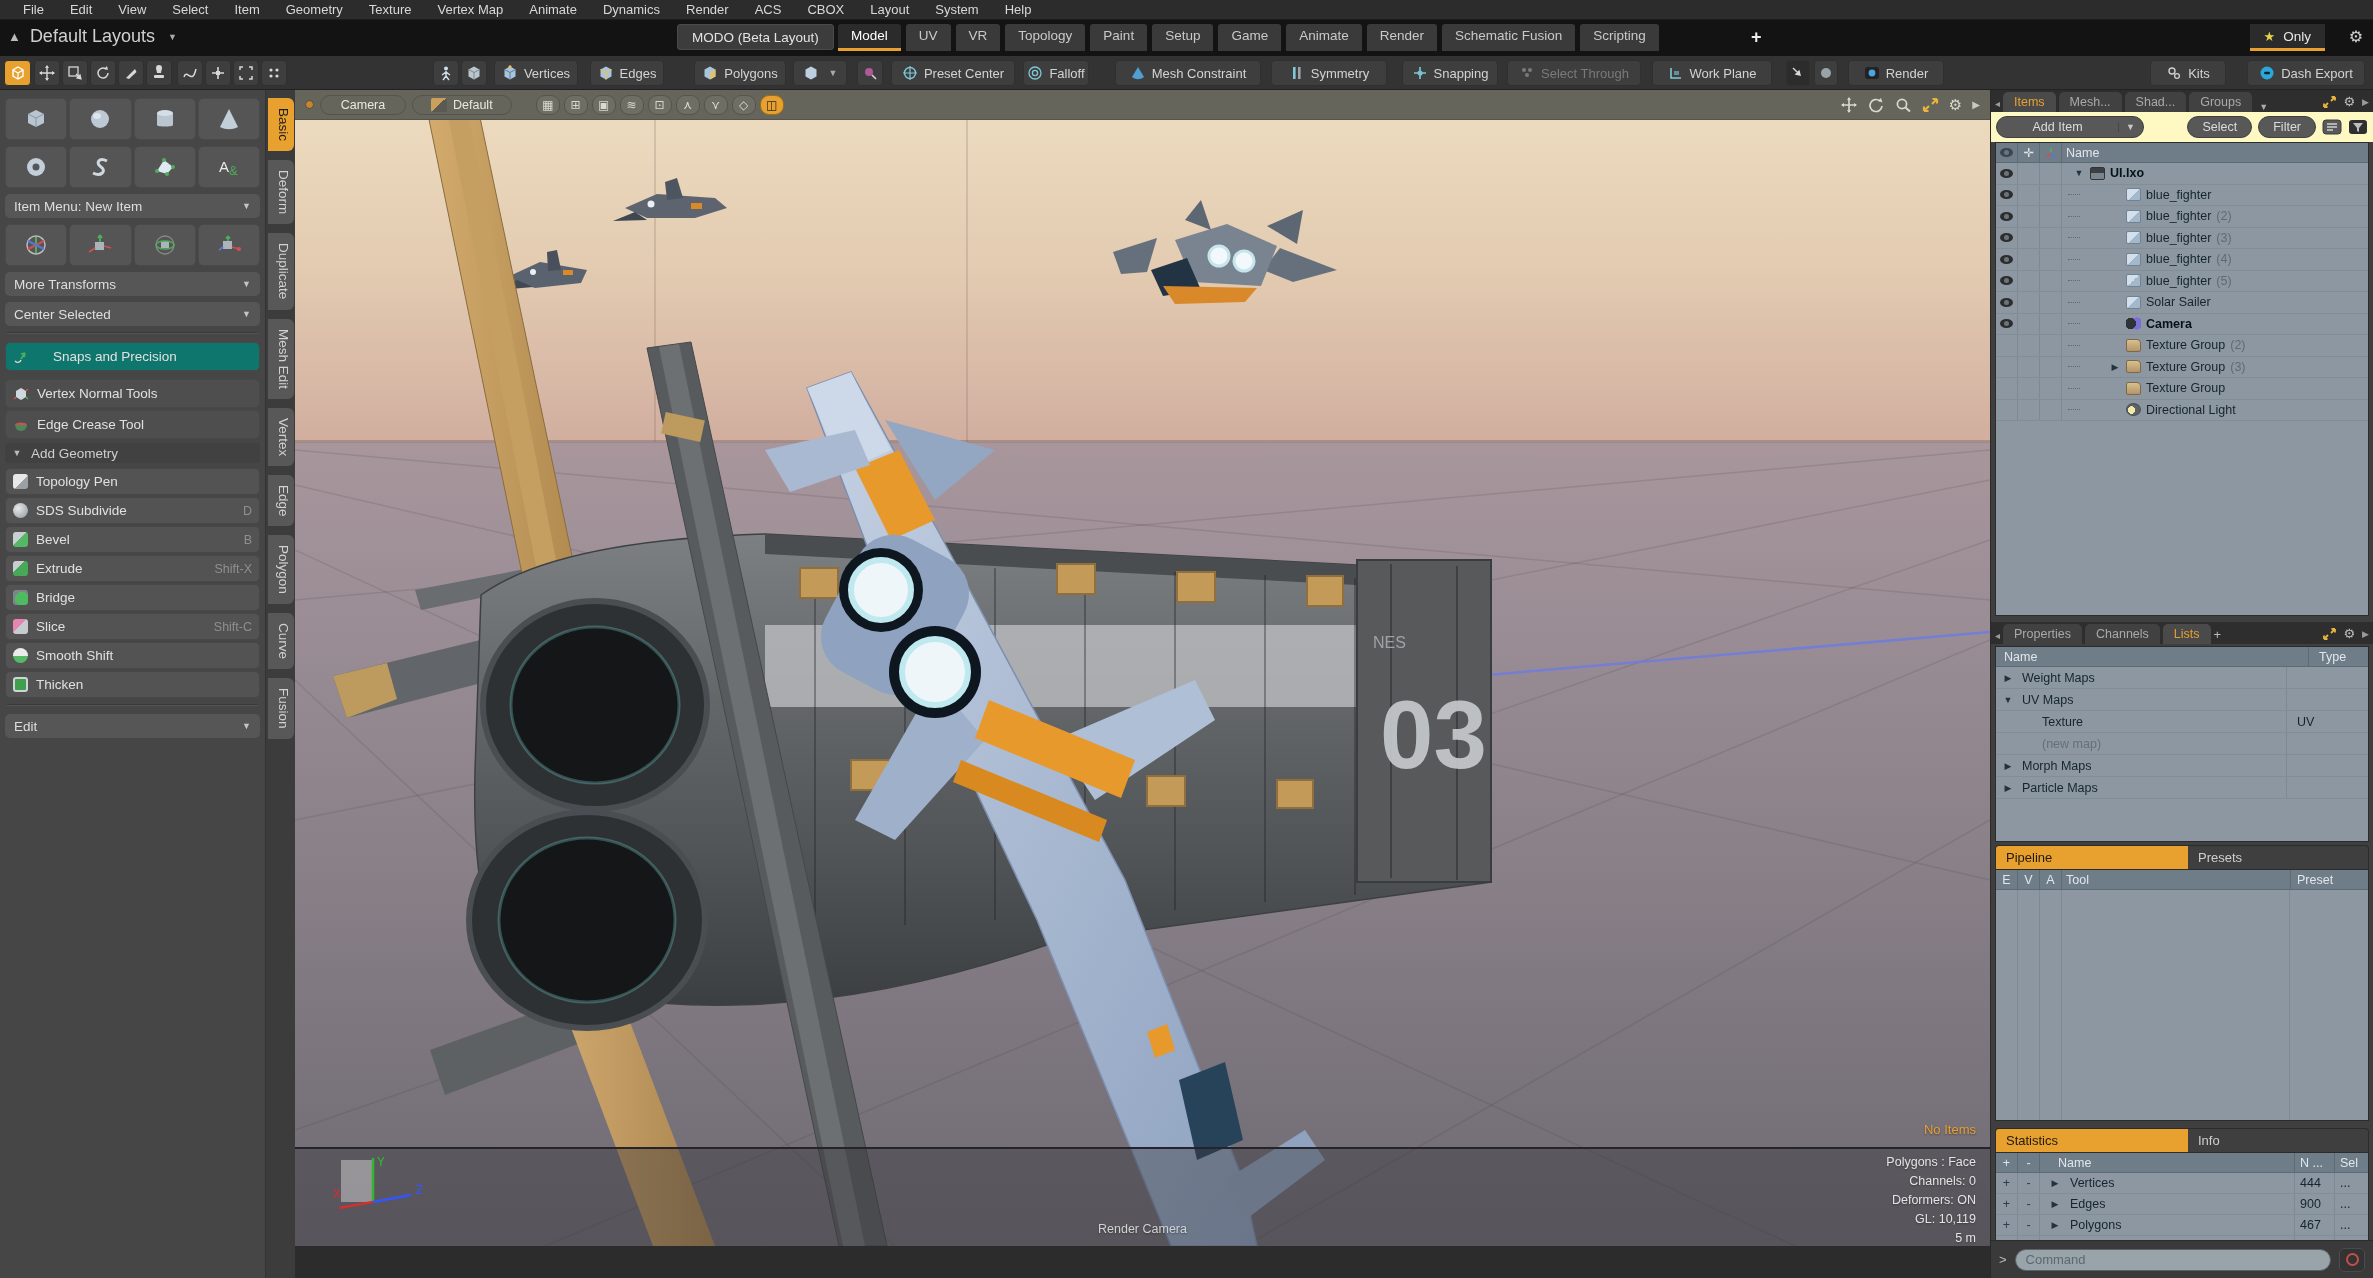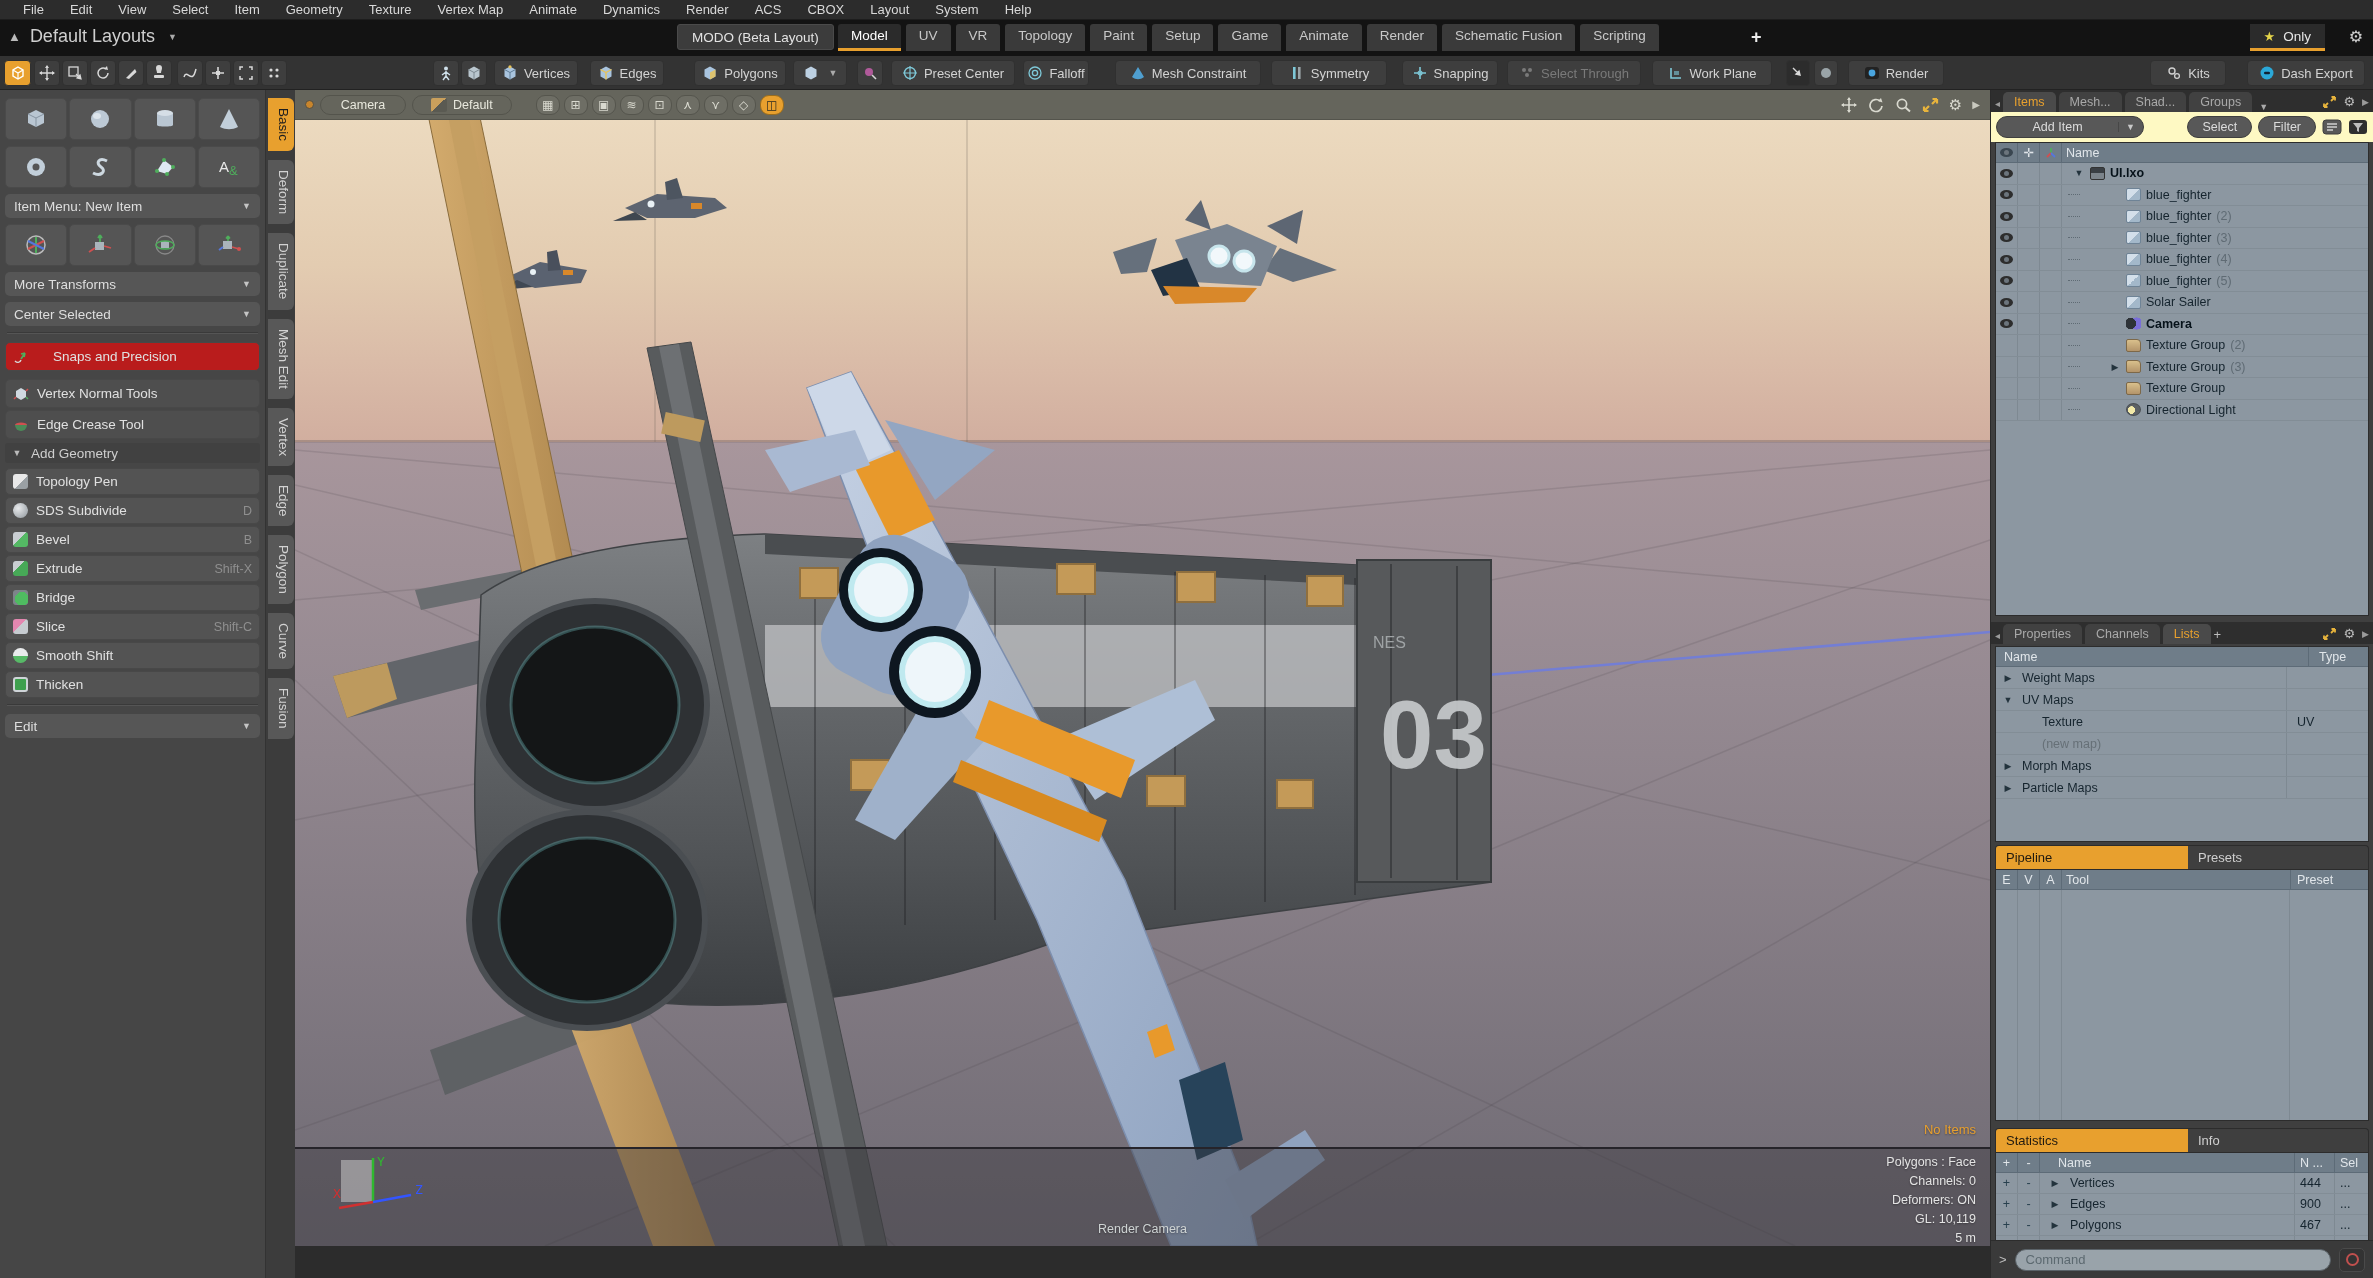--- a/index.html
+++ b/index.html
@@ -515,21 +515,21 @@
     </div>
     <div class="sbar">
         <span>More Transforms</span>
         <span class="dd-arrow">▼</span>
       </div>
     <div class="sbar">
         <span>Center Selected</span>
         <span class="dd-arrow">▼</span>
       </div>
     <div class="sdivider"></div>
-    <div class="stool" style="height:29px;background:#b91c1c;gap:24px;">
+    <div class="stool" style="height:29px;background:#0f766e;gap:24px;">
         <svg class="mini" viewBox="0 0 16 16">
           <path d="M2 12c2 2 5 2 6-1" fill="none" stroke="#d8d8d8" stroke-width="1.4"></path>
           <path d="M8 10l4-6M12 4l-4 1M12 4l-1 4" stroke="#4fae5c" stroke-width="1.7" fill="none"></path>
         </svg>
         <span>Snaps and Precision</span>
       </div>
     <div style="height:6px"></div>
     <div class="stool" style="height:29px;background:#4e4e4e;">
         <svg class="mini" viewBox="0 0 16 16">
           <path d="M8 2l5 3v6l-5 3-5-3V5z" fill="#cfd8df"></path>

